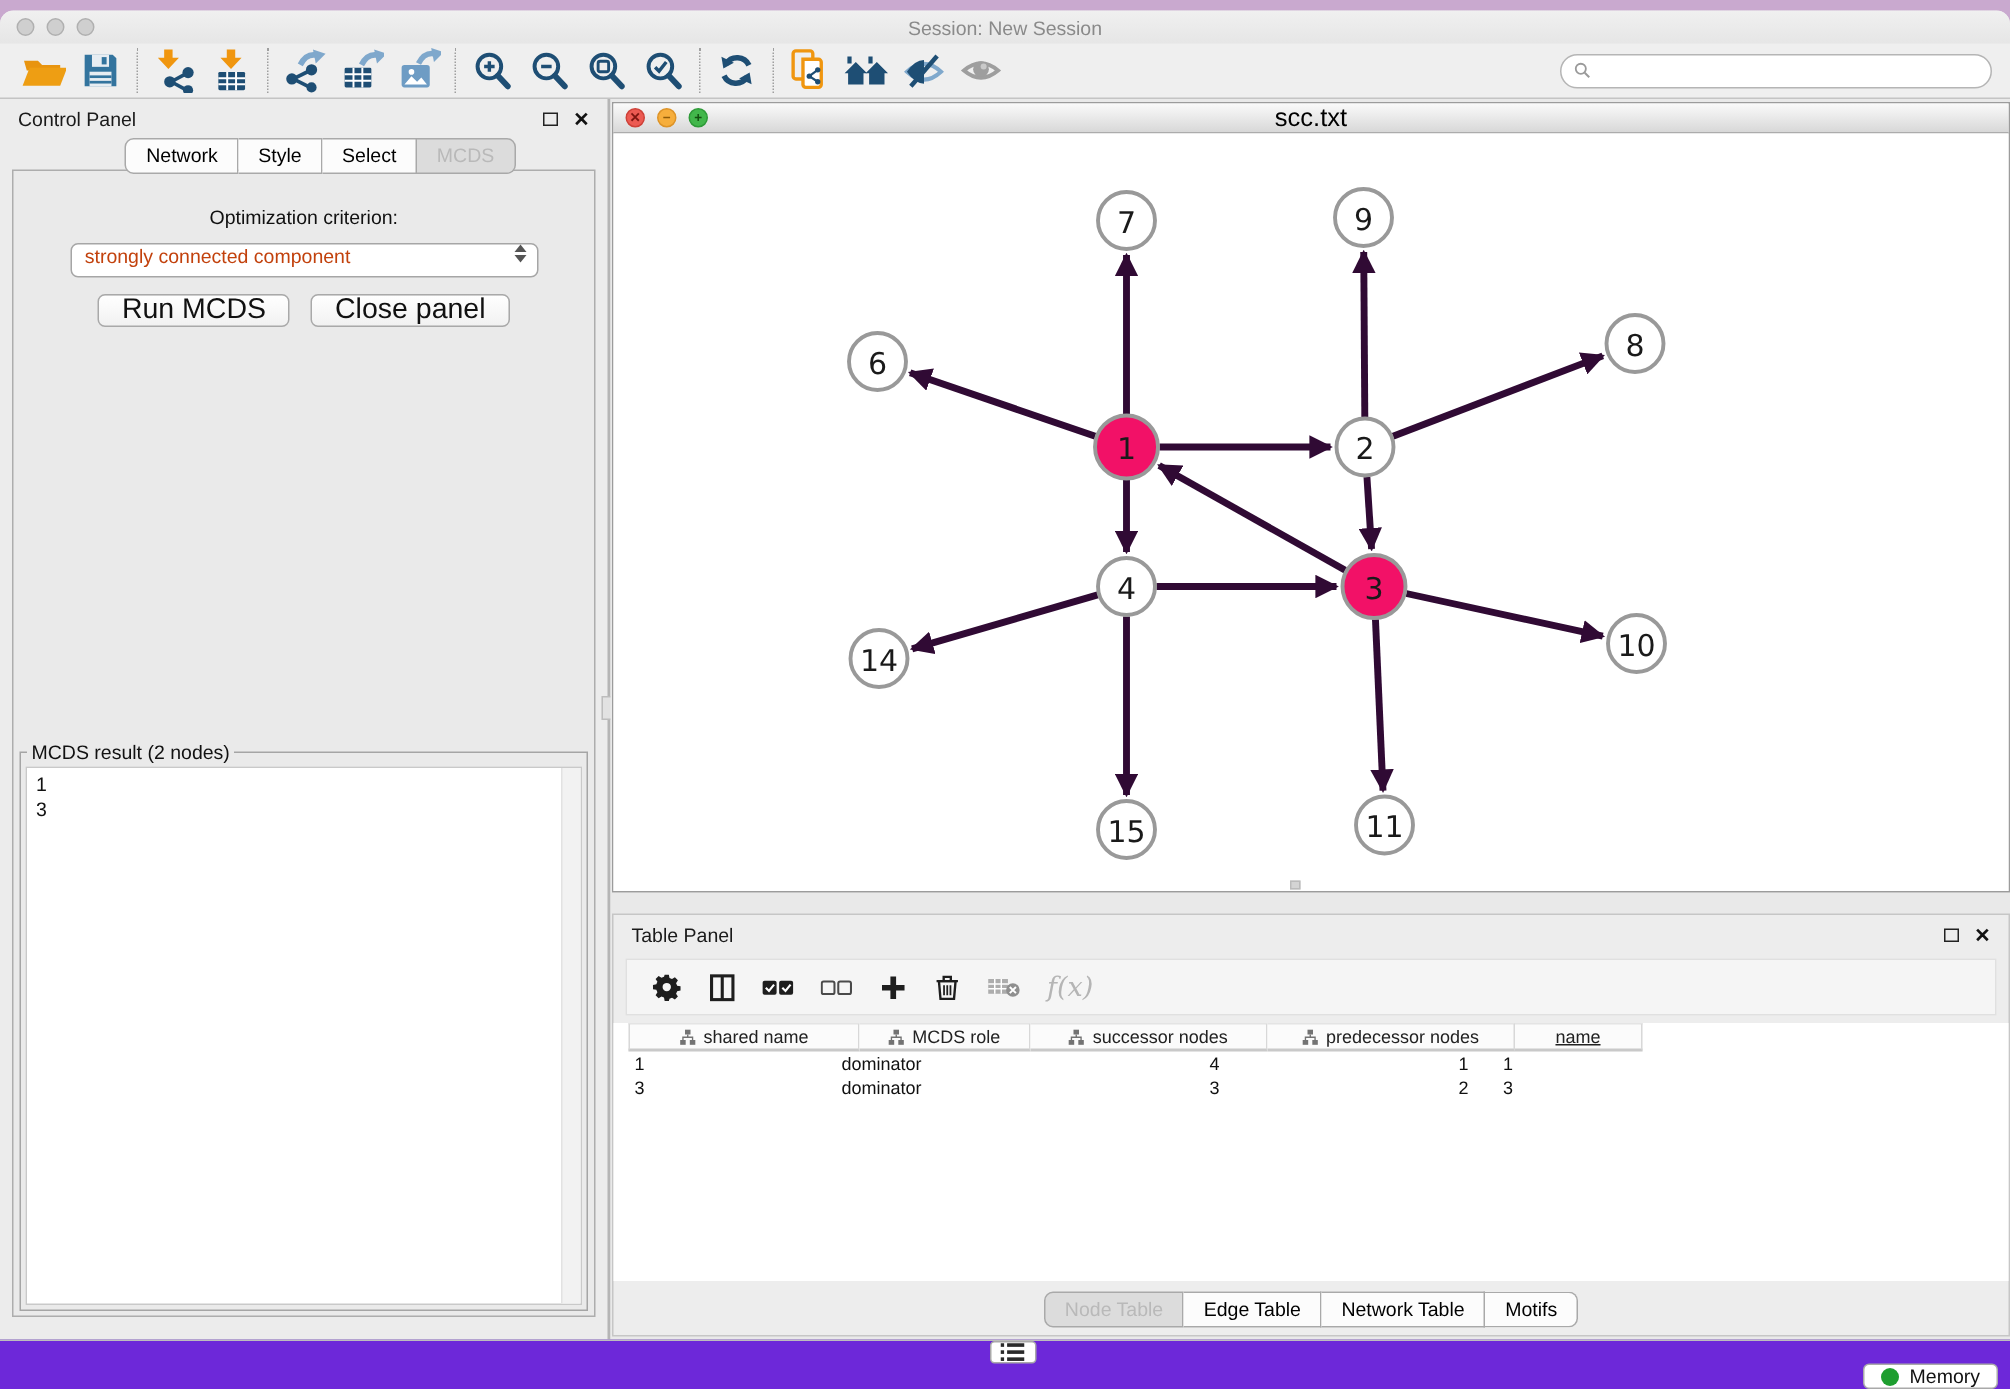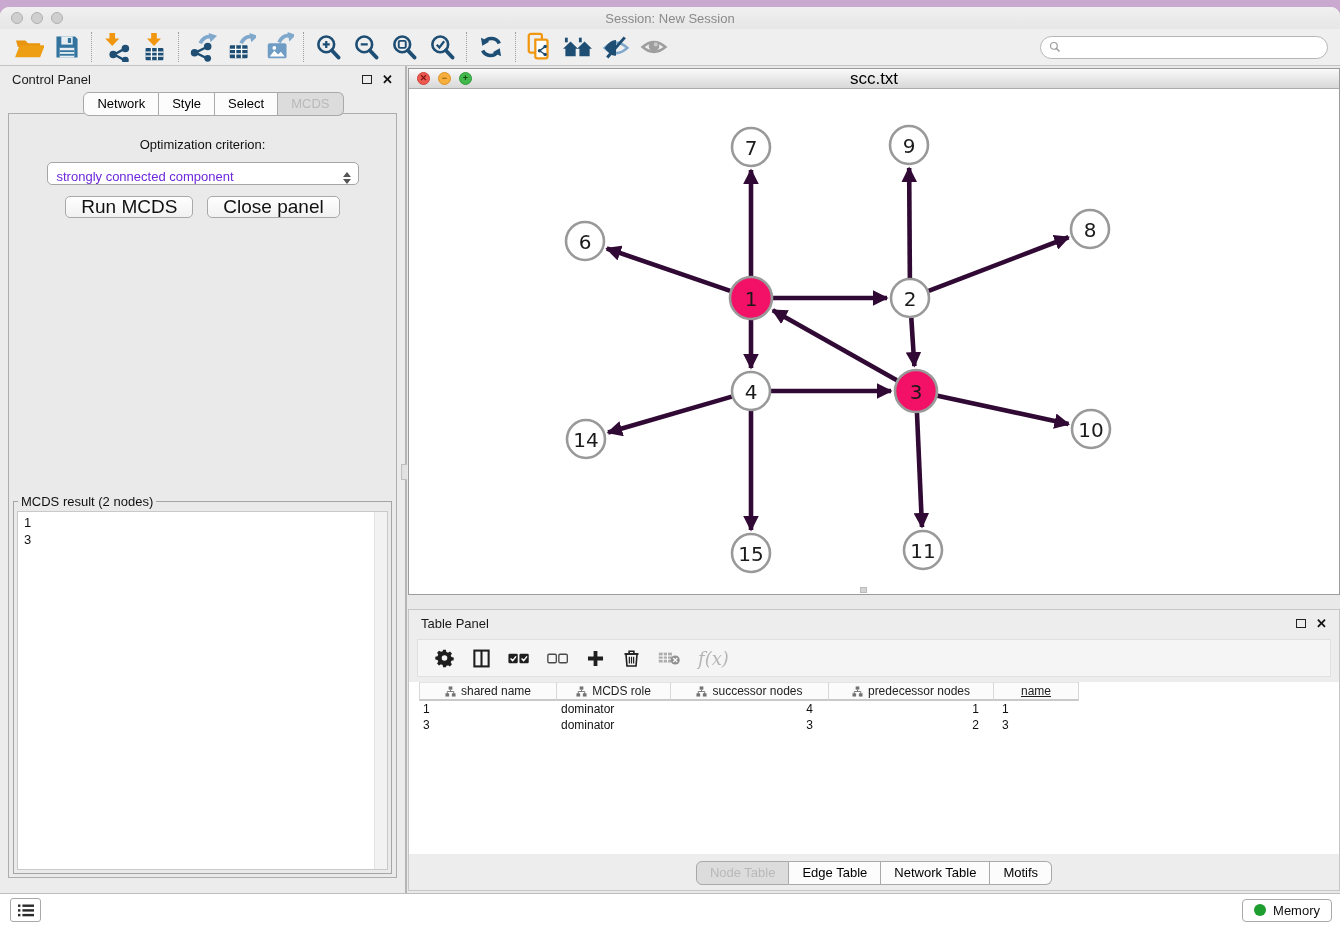--- a/index.html
+++ b/index.html
@@ -41,21 +41,21 @@
   .tab { font-size:13px; padding:3px 13px 4px; background:#FCFCFC; color:#000;
     border:1px solid #A9A9A9; border-left:none; }
   .tab:first-child { border-left:1px solid #A9A9A9; border-radius:6px 0 0 6px; }
   .tab:last-child { border-radius:0 6px 6px 0; }
   .tab.active { background:#DCDCDC; color:#B9B9B9; }
 
   .panel-body { position:absolute; left:8px; right:8px; top:47px; bottom:15px;
     border:1px solid #ADADAD; background:#EAEAEA; }
   .opt-label { text-align:center; font-size:13px; margin-top:23px; color:#111; }
   .select-ctl { width:312px; height:23px; margin:10px auto 0; background:#fff; border:1px solid #A6A6A6;
-    border-radius:5px; display:flex; align-items:flex-end; font-size:13px; padding-left:9px; color:#6d28d9; }
+    border-radius:5px; display:flex; align-items:flex-start; font-size:13px; padding-left:9px; color:#c2410c; }
   .stepper { margin-left:auto; margin-right:7px; display:flex; flex-direction:column; gap:2px; }
   .stepper i { display:block; width:0; height:0; border-left:4px solid transparent; border-right:4px solid transparent; }
   .stepper .up { border-bottom:5px solid #555; }
   .stepper .down { border-top:5px solid #555; }
   .btn-row { display:flex; justify-content:center; gap:14px; margin-top:11px; }
   .btn { height:22px; padding:0 15px; background:linear-gradient(#FFFFFF,#F1F1F1); border:1px solid #A9A9A9;
     border-radius:5px; font-size:19px; color:#111; display:flex; align-items:center; }
 
   fieldset.result-box { position:absolute; left:4px; right:4px; bottom:3px; height:380px;
     border:1px solid #A5A5A5; background:#EAEAEA; }
@@ -97,22 +97,22 @@
     font-size:12px; color:#222; background:#FBFBFB; border-right:1px solid #D8D8D8;
     border-bottom:2px solid #C9C9C9; border-top:1px solid #E4E4E4; }
   .th:first-child { border-left:1px solid #D8D8D8; }
   .tbody { padding-left:10px; }
   .tr { display:flex; height:16px; }
   .td { font-size:12px; color:#111; padding-top:1px; }
 
   .bottom-tabs { position:absolute; left:0; right:0; bottom:5px; display:flex; justify-content:center; }
 
   
-  .statusbar { position:absolute; left:0; right:0; bottom:0; height:33px; background:#ffffff;
-    border-top:1px solid #BDBDBD; display:flex; align-items:center; }
+  .statusbar { position:absolute; left:0; right:0; bottom:0; height:33px; background:#6d28d9;
+    border-top:1px solid #BDBDBD; display:flex; align-items:center;flex-direction:column; }
   .list-btn { width:31px; height:24px; margin-left:10px; background:#fff; border:1px solid #A9A9A9;
     border-radius:3px; display:flex; align-items:center; justify-content:center; }
   .memory-btn { margin-left:auto; margin-right:8px; height:23px; padding:0 11px; background:#fff;
     border:1px solid #A9A9A9; border-radius:4px; display:flex; align-items:center; gap:7px; font-size:13px; color:#111; }
   .mem-dot { width:12px; height:12px; border-radius:50%; background:#1E9E2F; }
 </style>
 </head>
 <body>
 
 <div class="window">
@@ -430,21 +430,21 @@
               <path d="M1 7 h16 M1 11 h16 M6.3 3 v12 M11.6 3 v12" stroke="#fff" stroke-width="1.2"></path>
               <circle cx="21" cy="12" r="5.5" fill="#8F8F8F"></circle>
               <path d="M18.5 9.5 l5 5 M23.5 9.5 l-5 5" stroke="#fff" stroke-width="1.6"></path>
             </svg>
           </span>
           <span class="icn fx">f(x)</span>
         </div>
 
         <div class="data-table">
           <div class="thead" id="table-header-row">
-              <div class="th" style="width: 138px;">
+              <div class="th" style="width: 154px;">
                 <svg width="11" height="11" viewBox="0 0 12 12">
                   <rect x="4" y="0.5" width="4" height="3.5" fill="#737373"></rect>
                   <path d="M6 4 v2 M2.5 9 v-3 h7 v3" stroke="#737373" fill="none"></path>
                   <rect x="0.5" y="8" width="4" height="3.5" fill="#737373"></rect>
                   <rect x="7.5" y="8" width="4" height="3.5" fill="#737373"></rect>
                 </svg>
                 <span>shared name</span>
               </div>
               <div class="th" style="width: 114px;">
                 <svg width="11" height="11" viewBox="0 0 12 12">

